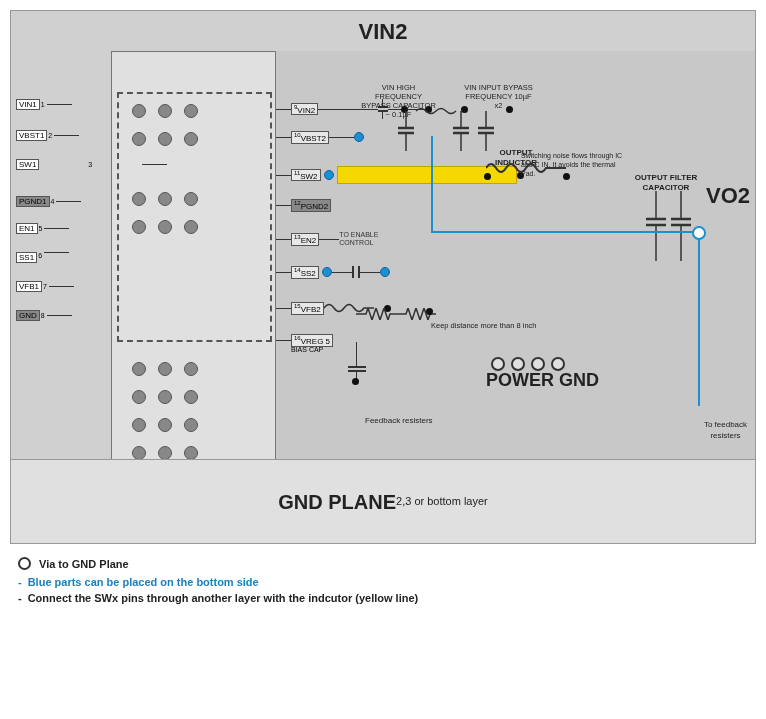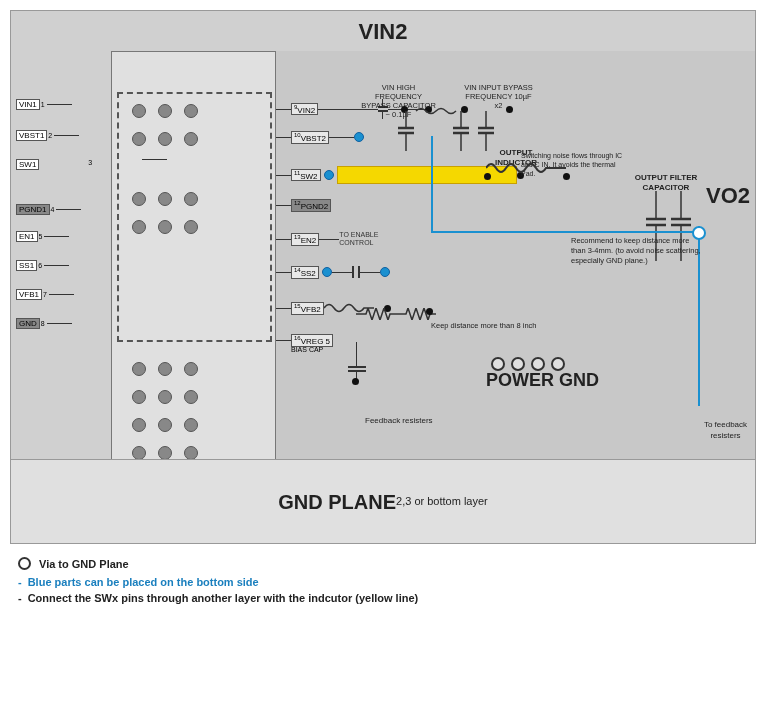--- a/index.html
+++ b/index.html
@@ -86,39 +86,39 @@
         <span style="font-size:7px;margin-left:1px;">1</span>
         <div style="width:25px;height:1px;background:#333;margin-left:2px;"></div>
       </div>
 
       <div style="display:flex;align-items:center;margin-bottom:18px;">
         <span style="border:1px solid #555;padding:0 2px;font-size:8px;background:#fff;white-space:nowrap;">VBST1</span>
         <span style="font-size:7px;margin-left:1px;">2</span>
         <div style="width:25px;height:1px;background:#333;margin-left:2px;"></div>
       </div>
 
-      <div style="display:flex;align-items:flex-start;margin-bottom:34px;gap:48px;">
+      <div style="display:flex;align-items:center;margin-bottom:26px;gap:48px;">
         <span style="border:1px solid #555;padding:0 2px;font-size:8px;background:#fff;white-space:nowrap;">SW1</span>
         <span style="font-size:7px;margin-left:1px;">3</span>
         <div style="width:25px;height:1px;background:#333;margin-left:2px;"></div>
       </div>
 
       <div style="display:flex;align-items:center;margin-bottom:16px;">
         <span style="border:1px solid #555;padding:0 2px;font-size:8px;background:#888;white-space:nowrap;">PGND1</span>
         <span style="font-size:7px;margin-left:1px;">4</span>
         <div style="width:25px;height:1px;background:#333;margin-left:2px;"></div>
       </div>
 
       <div style="display:flex;align-items:center;margin-bottom:18px;">
         <span style="border:1px solid #555;padding:0 2px;font-size:8px;background:#fff;white-space:nowrap;">EN1</span>
         <span style="font-size:7px;margin-left:1px;">5</span>
         <div style="width:25px;height:1px;background:#333;margin-left:2px;"></div>
       </div>
 
-      <div style="display:flex;align-items:center;margin-bottom:18px;">
+      <div style="display:flex;margin-bottom:18px;">
         <span style="border:1px solid #555;padding:0 2px;font-size:8px;background:#fff;white-space:nowrap;">SS1</span>
         <span style="font-size:7px;margin-left:1px;">6</span>
         <div style="width:25px;height:1px;background:#333;margin-left:2px;"></div>
       </div>
 
       <div style="display:flex;align-items:center;margin-bottom:18px;">
         <span style="border:1px solid #555;padding:0 2px;font-size:8px;background:#fff;white-space:nowrap;">VFB1</span>
         <span style="font-size:7px;margin-left:1px;">7</span>
         <div style="width:25px;height:1px;background:#333;margin-left:2px;"></div>
       </div>
@@ -277,21 +277,20 @@
 
       <div style="position:absolute;bottom:80px;left:210px;font-size:18px;font-weight:bold;color:#222;">POWER GND</div>
 
       <div style="position:absolute;bottom:100px;left:215px;display:flex;gap:6px;">
         <div style="width:14px;height:14px;border-radius:50%;border:2px solid #333;background:#e0e0e0;"></div>
         <div style="width:14px;height:14px;border-radius:50%;border:2px solid #333;background:#e0e0e0;"></div>
         <div style="width:14px;height:14px;border-radius:50%;border:2px solid #333;background:#e0e0e0;"></div>
         <div style="width:14px;height:14px;border-radius:50%;border:2px solid #333;background:#e0e0e0;"></div>
       </div>
 
-      <div style="position:absolute;top:185px;left:295px;width:135px;font-size:7.5px;color:#222;line-height:1.3;">Recommend to keep distance more than 3-4mm. (to avoid noise scattering, especially GND plane.)</div>
 
       <div style="position:absolute;bottom:140px;left:155px;width:110px;font-size:7.5px;color:#222;line-height:1.3;">Keep distance more than 8 inch</div>
 
       <div style="position:absolute;bottom:45px;left:89px;font-size:8px;text-align:center;color:#222;line-height:1.3;">Feedback resisters</div>
 
       <div style="position:absolute;bottom:30px;right:2px;width:55px;font-size:8px;text-align:center;color:#222;line-height:1.3;">To feedback resisters</div>
 
       <svg style="position:absolute;top:257px;left:80px;" width="80" height="12" viewBox="0 0 80 12">
         <path d="M0 6 L10 6 L12 0 L16 12 L20 0 L24 12 L28 0 L32 12 L34 6 L50 6 L52 0 L56 12 L60 0 L64 12 L68 0 L72 12 L74 6 L80 6" stroke="#333" stroke-width="1.5" fill="none"></path>
       </svg>

